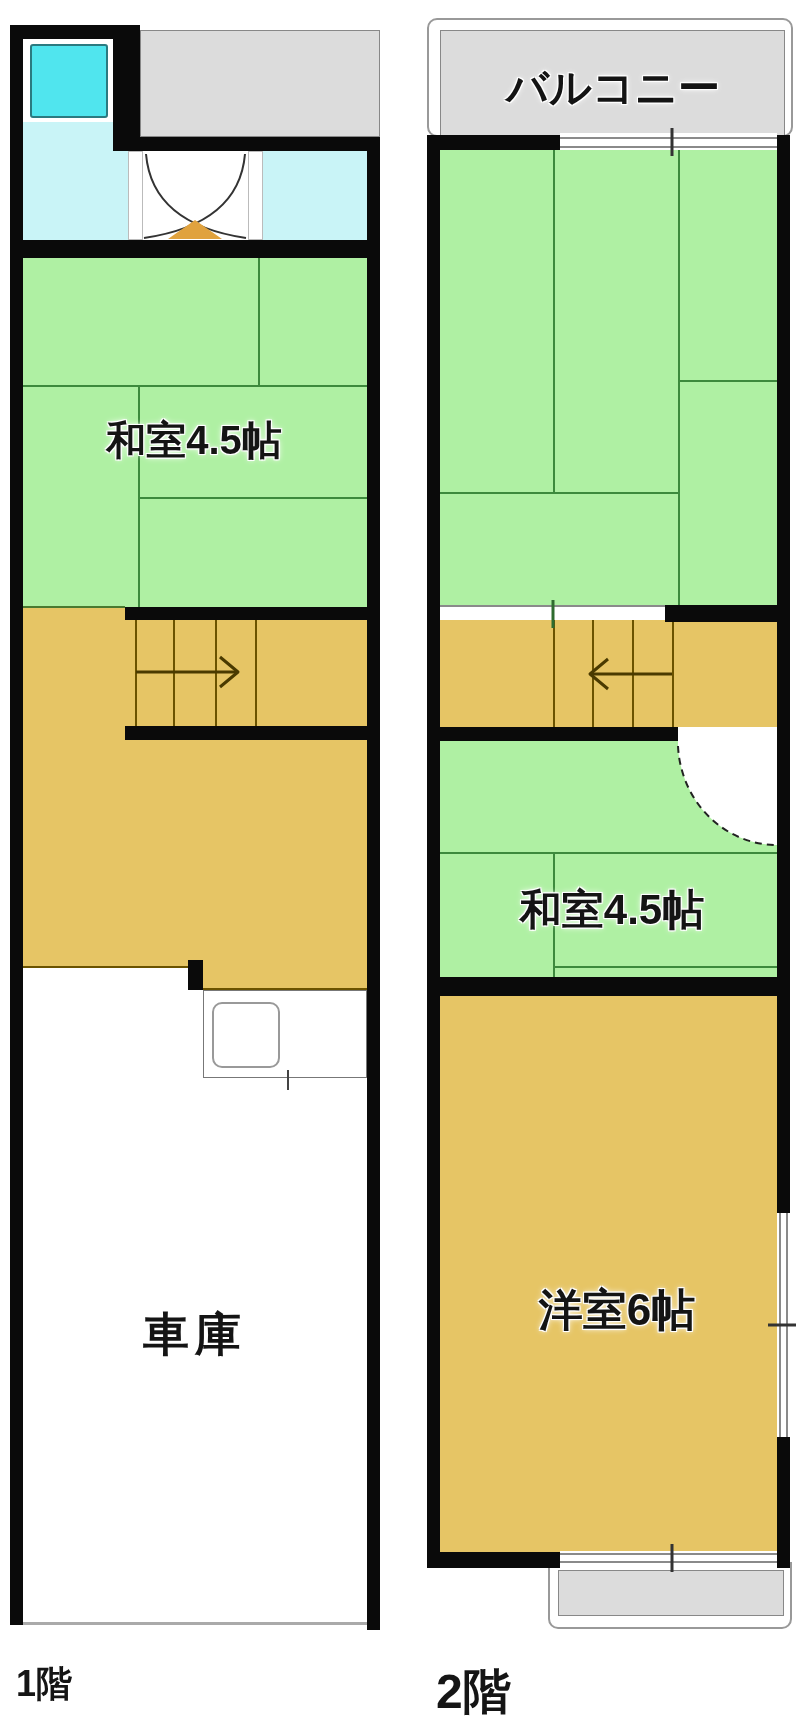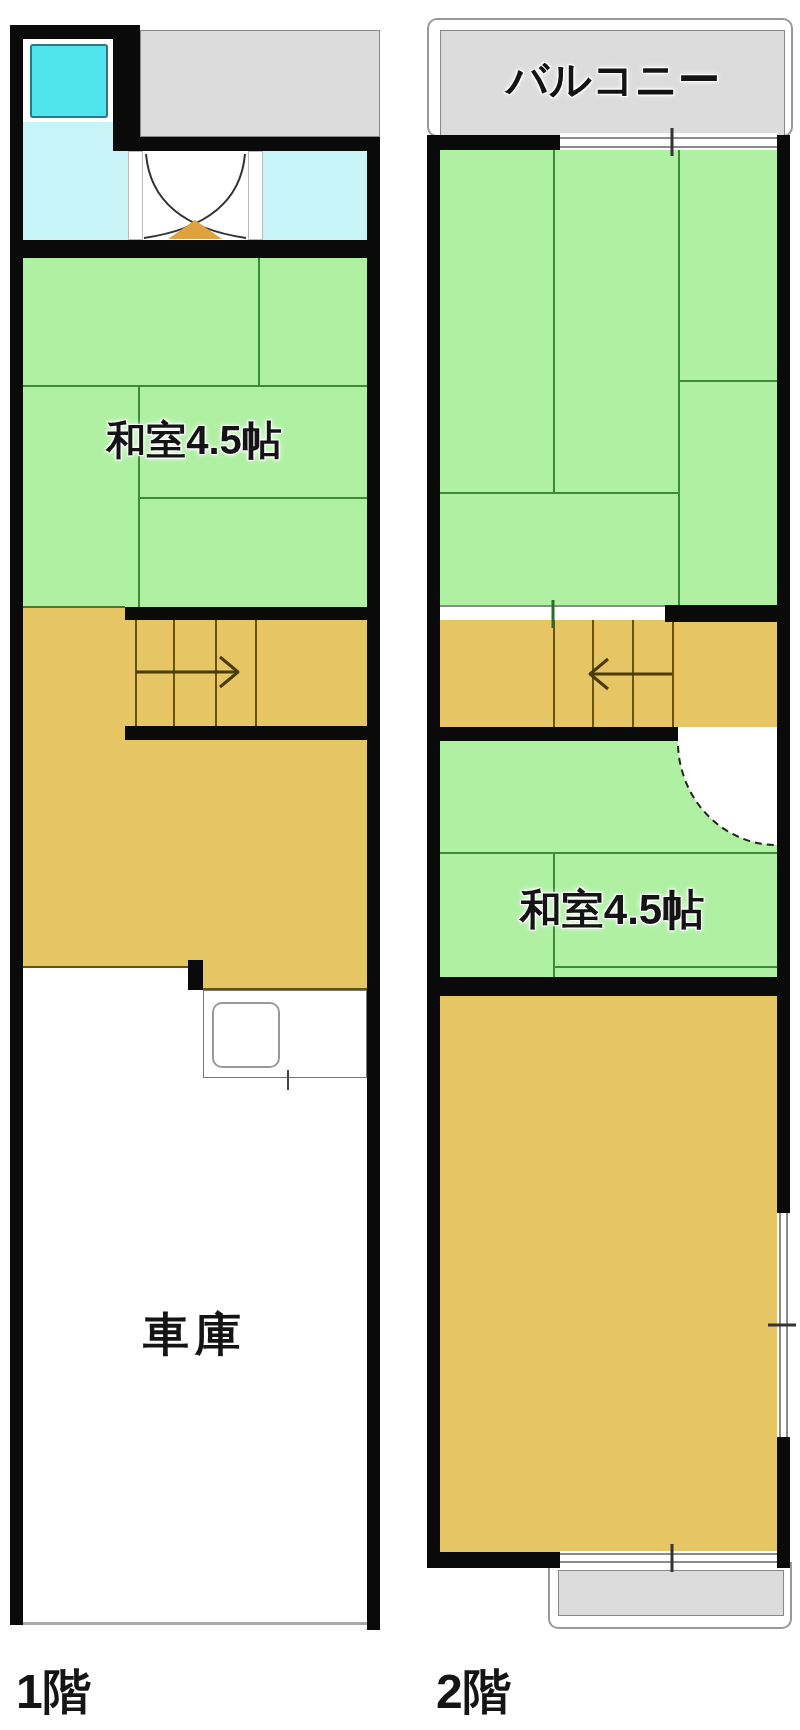--- a/index.html
+++ b/index.html
@@ -69,21 +69,21 @@
     <div class="wall" style="left:113px;top:25px;width:27px;height:126px;"></div>
     <div class="wall" style="left:113px;top:137px;width:267px;height:14px;"></div>
     <div class="wall" style="left:367px;top:137px;width:13px;height:1493px;"></div>
     <div class="wall" style="left:10px;top:240px;width:370px;height:18px;"></div>
     <div class="wall" style="left:125px;top:607px;width:255px;height:13px;"></div>
     <div class="wall" style="left:125px;top:726px;width:255px;height:14px;"></div>
     <div class="wall" style="left:188px;top:960px;width:15px;height:30px;"></div>
 
     <div class="room-label" style="left:194px;top:440px;font-size:40px;">和室4.5帖</div>
     <div class="room-label" style="left:195px;top:1335px;font-size:46px;letter-spacing:6px;text-align:right;">車庫</div>
-    <div class="caption" style="left:16px;top:1660px;font-size:48px;">1階</div>
+    <div class="caption" style="left:16px;top:1660px;font-size:36px;">1階</div>
   </div>
 
   <div class="abs" style="left:0;top:0;width:800px;height:1730px;">
 
     <div class="white" style="left:427px;top:18px;width:366px;height:119px;border:2px solid #999;border-radius:10px;box-sizing:border-box;"></div>
     <div class="gray" style="left:440px;top:30px;width:343px;height:104px;"></div>
 
     <div class="tatami" style="left:440px;top:150px;width:337px;height:455px;"></div>
     <div class="tline" style="left:553px;top:150px;width:2px;height:342px;"></div>
     <div class="tline" style="left:678px;top:150px;width:2px;height:455px;"></div>
@@ -124,22 +124,23 @@
 
     <div class="wall" style="left:665px;top:605px;width:112px;height:17px;"></div>
     <div class="wall" style="left:440px;top:727px;width:238px;height:14px;"></div>
     <div class="wall" style="left:427px;top:977px;width:363px;height:19px;"></div>
 
     <div class="wall" style="left:427px;top:1552px;width:133px;height:16px;"></div>
     <div class="white" style="left:560px;top:1551px;width:217px;height:13px;"></div>
     <div class="gline" style="left:560px;top:1553px;width:217px;height:2px;"></div>
     <div class="gline" style="left:560px;top:1561px;width:217px;height:2px;"></div>
 
-    <div class="room-label" style="left:613px;top:80px;font-size:42px;">バルコニー</div>
+    <div class="room-label" style="left:613px;top:88px;font-size:42px;">バルコニー</div>
     <div class="room-label" style="left:612px;top:910px;font-size:42px;">和室4.5帖</div>
+    <div class="room-label" style="left:617px;top:1310px;font-size:44px;">洋室6帖</div>
     <div class="caption" style="left:436px;top:1660px;font-size:48px;">2階</div>
   </div>
 
   <svg width="800" height="1730" viewBox="0 0 800 1730">
 
     <g>
       <path d="M146,154 Q152,224 246,238" fill="none" stroke="#333" stroke-width="2"></path>
       <path d="M245,154 Q239,224 144,238" fill="none" stroke="#333" stroke-width="2"></path>
       <polygon points="168,239 222,239 195,220" fill="#e0a23e"></polygon>
     </g>

